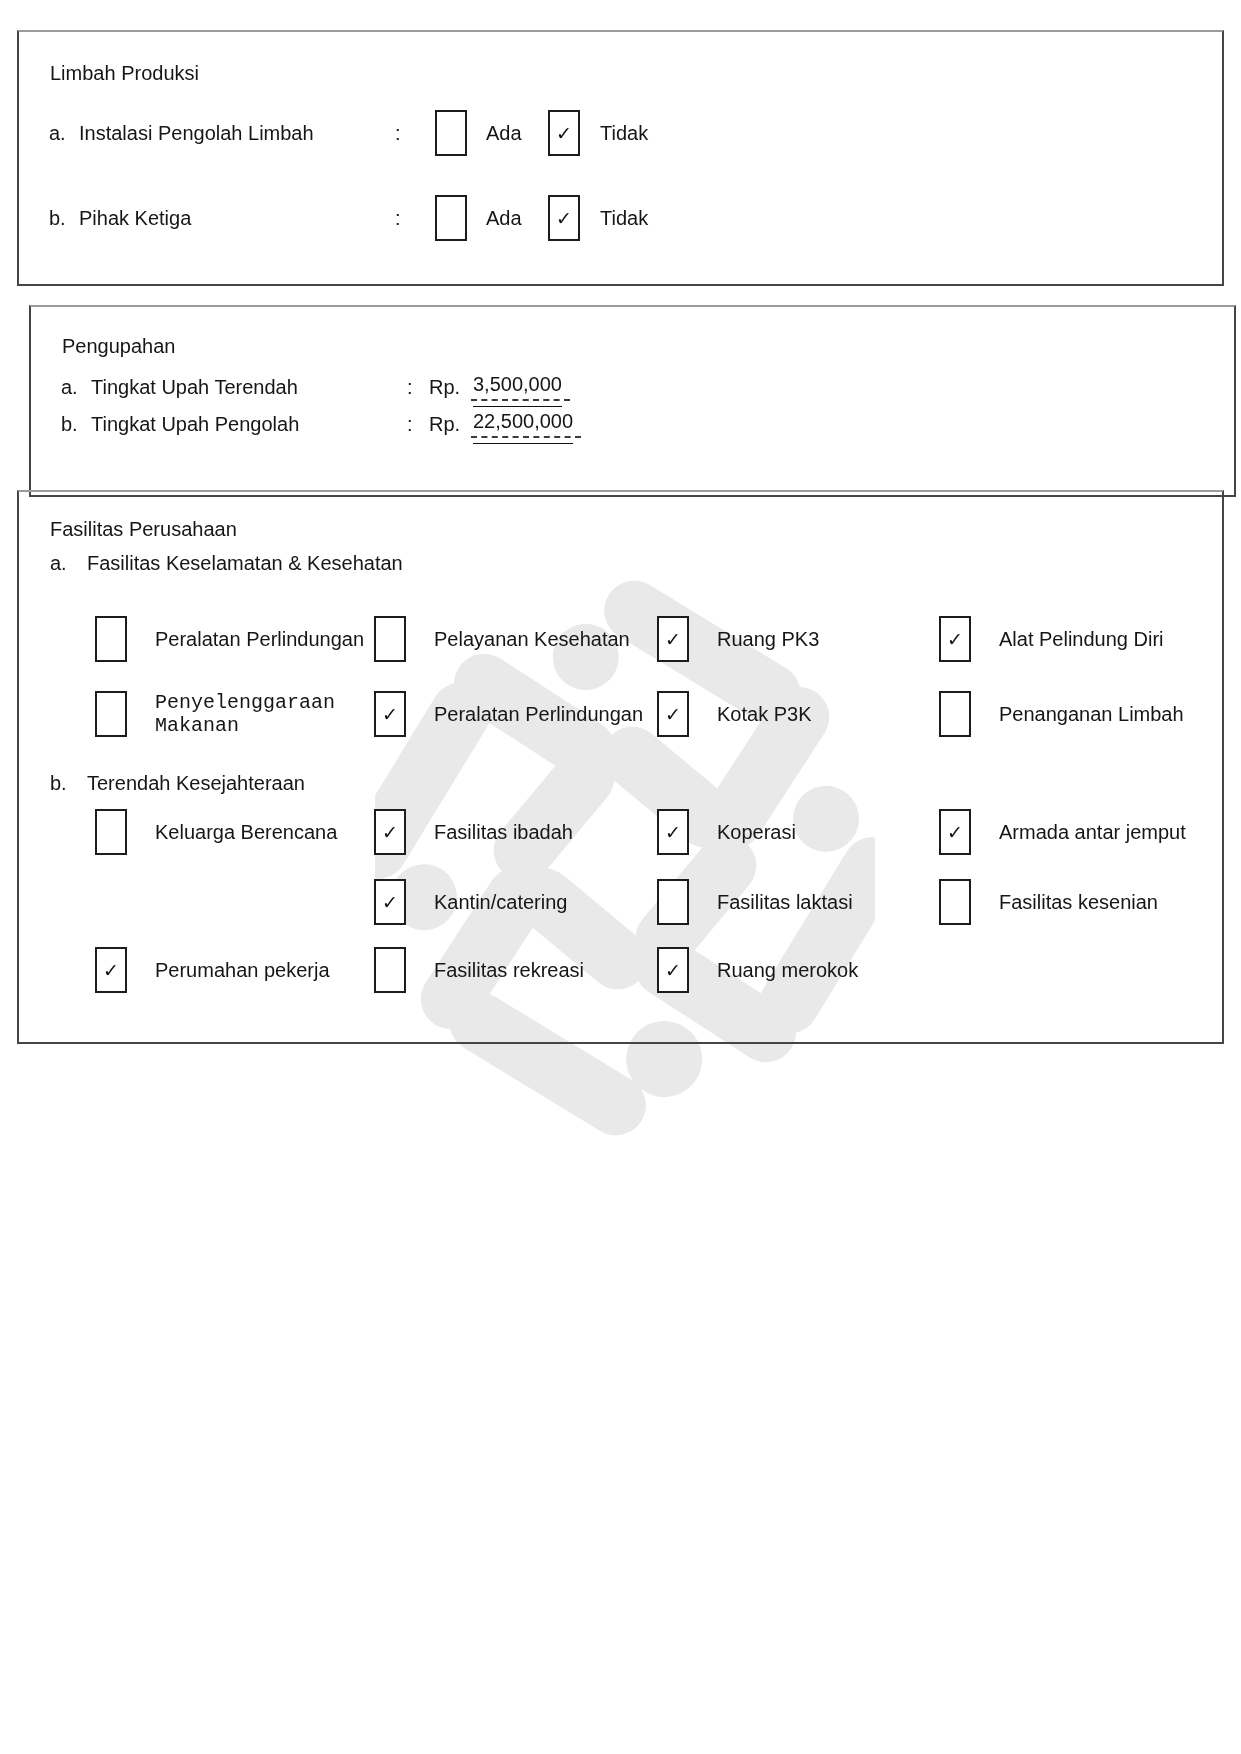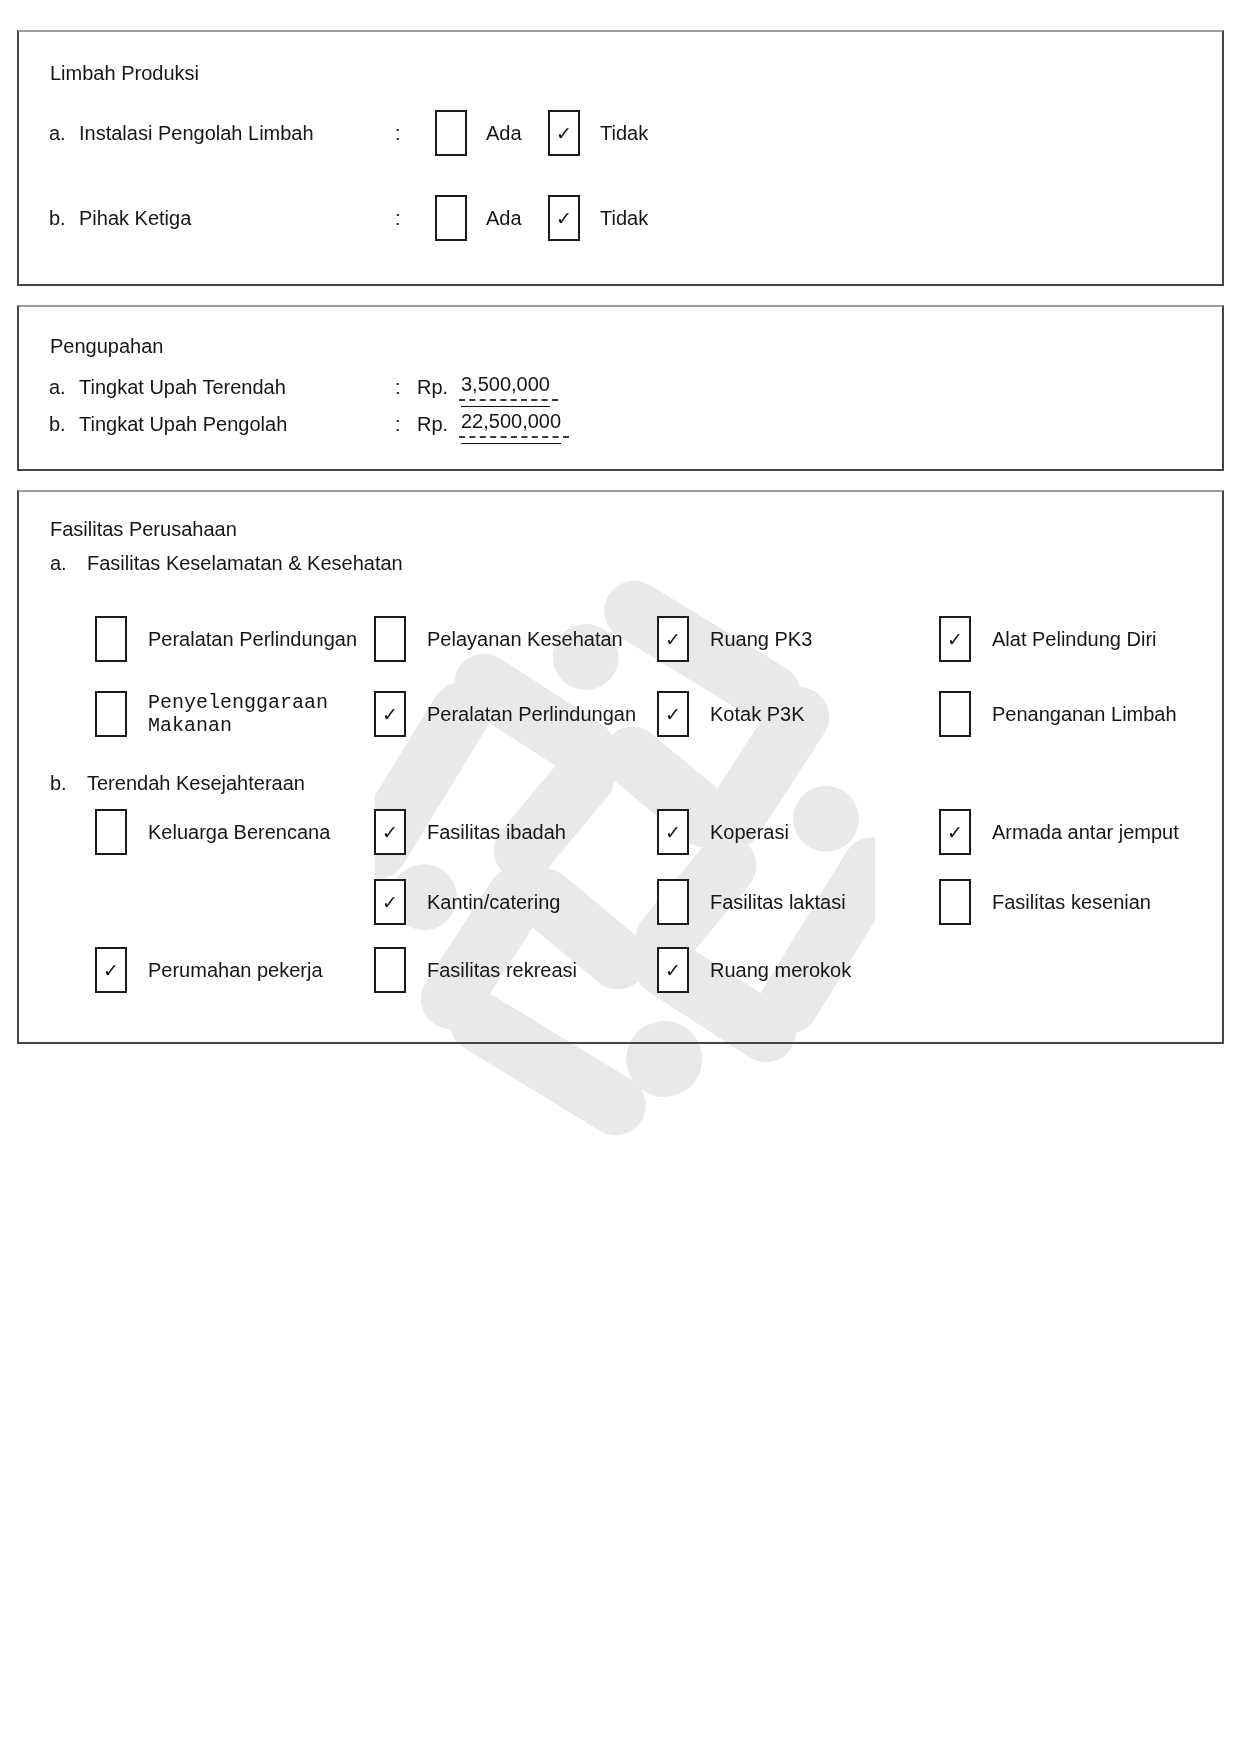--- a/index.html
+++ b/index.html
@@ -7,34 +7,34 @@
     width:1241px;height:1754px;background:#ffffff;position:relative;
     font-family:"Liberation Sans", sans-serif;color:#161616;font-size:20px;
     overflow:hidden;
   }
   .watermark{position:absolute;left:375px;top:578px;width:500px;height:560px;z-index:0;}
   .panel{
     position:absolute;left:17px;width:1207px;box-sizing:border-box;
     border:2px solid #454545;border-top-color:#9c9c9c;background:transparent;z-index:1;
   }
   .panel-1{top:30px;height:256px;}
-  .panel-2{top:305px;height:166px;}
+  .panel-2{top:305px;height:192px;margin-left:12px;}
   .panel-3{top:490px;height:554px;}
   .abs{position:absolute;}
   .vc{top:50%;transform:translateY(-50%);}
   .row{position:absolute;left:0;right:0;}
   .section-title{font-size:20px;white-space:nowrap;}
   .letter{width:30px;}
   .checkbox{
     width:32px;height:46px;border:2px solid #1c1c1c;background:#ffffff;
     box-sizing:border-box;display:flex;align-items:center;justify-content:center;
     flex:0 0 auto;
   }
   .check{font-size:19px;line-height:1;color:#111111;}
-  .cell{position:absolute;top:0;bottom:0;display:flex;align-items:center;gap:21px;}
+  .cell{position:absolute;top:0;bottom:0;display:flex;align-items:center;gap:28px;}
   .cb-label{white-space:nowrap;line-height:1.15;}
   .cb-label.wrap{white-space:normal;max-width:205px;font-family:Liberation Mono, monospace;}
   .money{border-bottom:2px dashed #3a3a3a;padding:0 8px 3px 2px;display:inline-block;}
   .money-inner{border-bottom:1px solid #111111;padding-bottom:11px;white-space:nowrap;}
   .nowrap{white-space:nowrap;}
 </style>
 </head>
 <body>
 
 <svg class="watermark" viewBox="-250 -280 500 560" xmlns="http://www.w3.org/2000/svg" aria-hidden="true">

